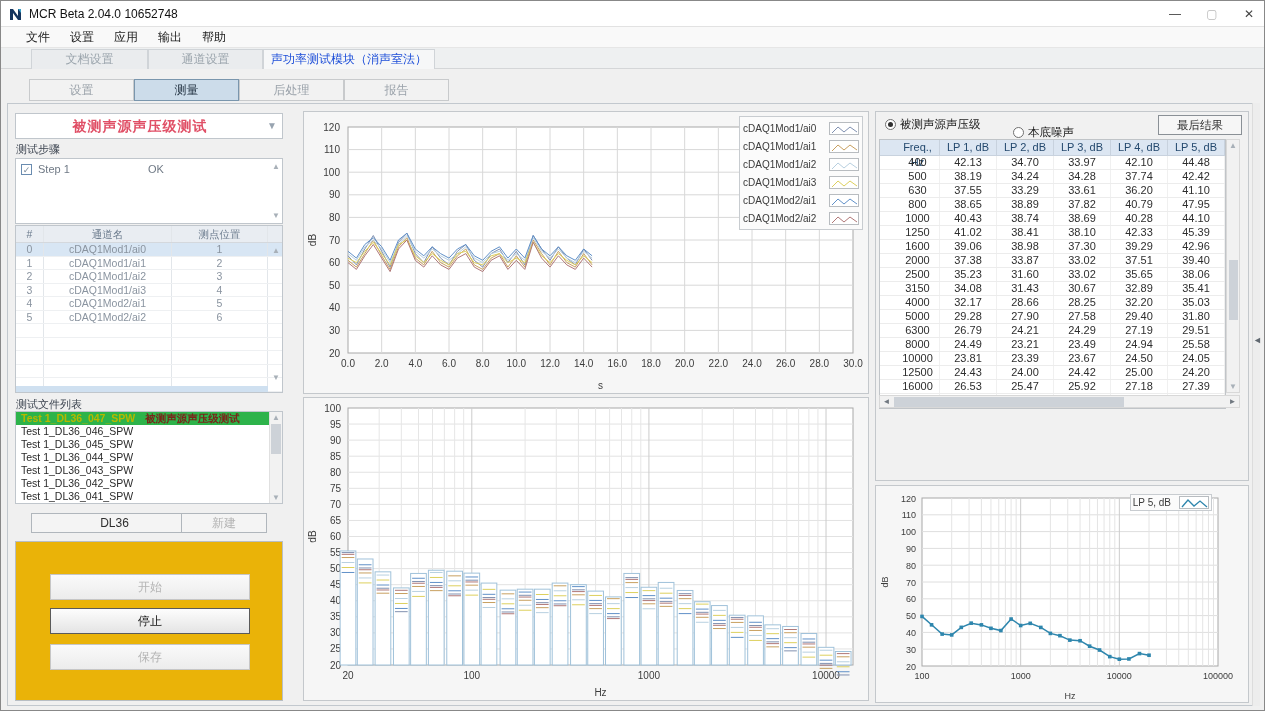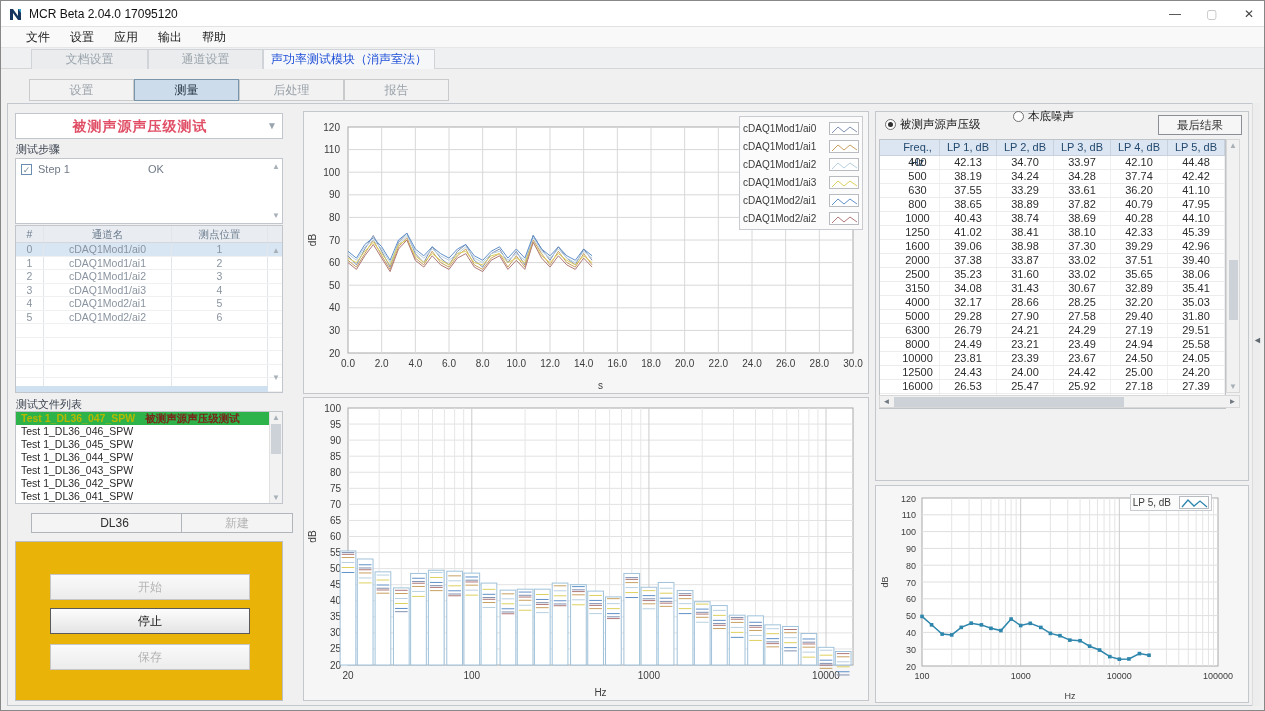--- a/index.html
+++ b/index.html
@@ -55,21 +55,21 @@
   .file-item { height:13px; line-height:13px; padding-left:5px; color:#2a2a2a; white-space:nowrap; }
   .file-item.sel { background:#2db34a; }
   .file-item.sel .fname { color:#b6b800; font-weight:bold; }
   .file-item .ftag { color:#7a241a; margin-left:10px; font-weight:bold; }
   #file-vscroll { position:absolute; right:0; top:0; width:13px; height:91px; background:#f2f2f2; border-left:1px solid #e0e0e0; }
   #file-vscroll .thumb { position:absolute; left:1px; top:12px; width:10px; height:30px; background:#cdd2d8; }
 
   .btn { position:absolute; border:1px solid #b0b6bc; background:#f4f4f4; text-align:center; font-size:12px; color:#2e2e2e; }
   .btn.disabled { color:#b4b4b4; }
   #btn-dl36 { left:14px; top:512px; width:167px; height:20px; line-height:18px;margin-left:16px; }
-  #btn-new  { left:180px; top:512px; width:112px; height:20px; line-height:18px; }
+  #btn-new  { left:180px; top:512px; width:86px; height:20px; line-height:18px; }
   #ctrl-box { left:14px; top:540px; width:268px; height:160px; background:#eab308; border:1px solid #b8bec4; }
   .big-btn { left:34px; width:200px; height:26px; line-height:24px; position:absolute; text-align:center; font-size:12px;
              background:linear-gradient(#fafafa,#ececec); border:1px solid #c6c6c6; color:#b4b4b4; }
   #btn-start { top:32px; }
   #btn-stop  { top:66px; color:#141414; border:1px solid #5a5a5a; background:linear-gradient(#fdfdfd,#e4e4e4); }
   #btn-save  { top:102px; }
 
   
   .chart-box { background:#f6f6f6; border:1px solid #c4c8cc; }
   #chart1-box { left:302px; top:110px; width:566px; height:283px; }
@@ -111,21 +111,21 @@
 <body>
 
 <div id="app">
 
   <div class="abs" id="titlebar">
     <svg class="abs" id="app-icon" viewBox="0 0 14 14">
       <rect x="0" y="1" width="13" height="12" fill="#ffffff"></rect>
       <polygon points="1,13 1,2 4,2 9,9 9,2 12,2 12,13 9,13 4,6 4,13" fill="#16355e"></polygon>
       <polygon points="9,2 12,2 12,6" fill="#3aa0c8"></polygon>
     </svg>
-    <div class="abs" id="win-title">MCR Beta 2.04.0 17095120</div>
+    <div class="abs" id="win-title">MCR Beta 2.04.0 10652748</div>
     <div class="abs wctrl" style="right:74px;">—</div>
     <div class="abs wctrl" style="right:37px; color:#b8b8b8;">▢</div>
     <div class="abs wctrl" style="right:0;">✕</div>
   </div>
 
   <div class="abs" id="menubar">
       <div class="menu-item">文件</div>
       <div class="menu-item">设置</div>
       <div class="menu-item">应用</div>
       <div class="menu-item">输出</div>
@@ -626,21 +626,21 @@
           <line x1="532.8372049877722" y1="255.59562499999996" x2="545.5461528675838" y2="255.59562499999996" stroke="#b07878" stroke-width="1"></line>
         </svg></div>
   </div>
 
   <div class="abs" id="right-box"></div>
 
   <div class="radio" style="left:884px; top:116px;">
     <div class="circ on"></div>
     <span>被测声源声压级</span>
   </div>
-  <div class="radio" style="left:1012px; top:108px;align-items:center;">
+  <div class="radio" style="left:1012px; top:124px;align-items:center;">
     <div class="circ"></div>
     <span>本底噪声</span>
   </div>
   <div class="abs btn" id="btn-result">最后结果</div>
 
   <div class="abs" id="freq-table">
     <div class="ft-header">
         <div class="ft-c0">Freq., Hz</div>
         <div class="ft-c">LP 1, dB</div>
         <div class="ft-c">LP 2, dB</div>

